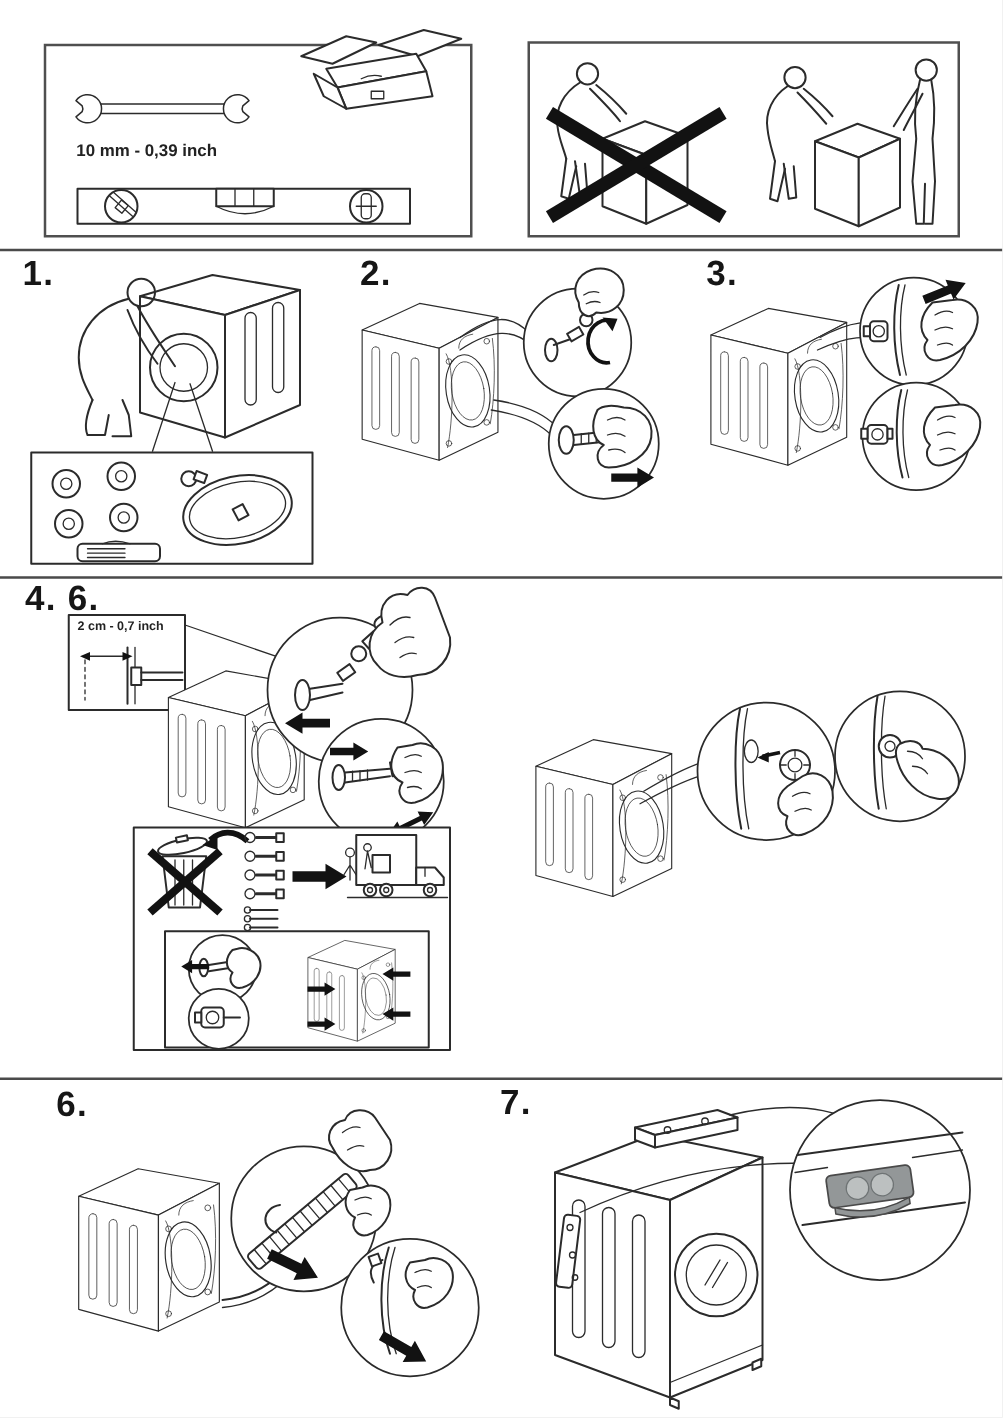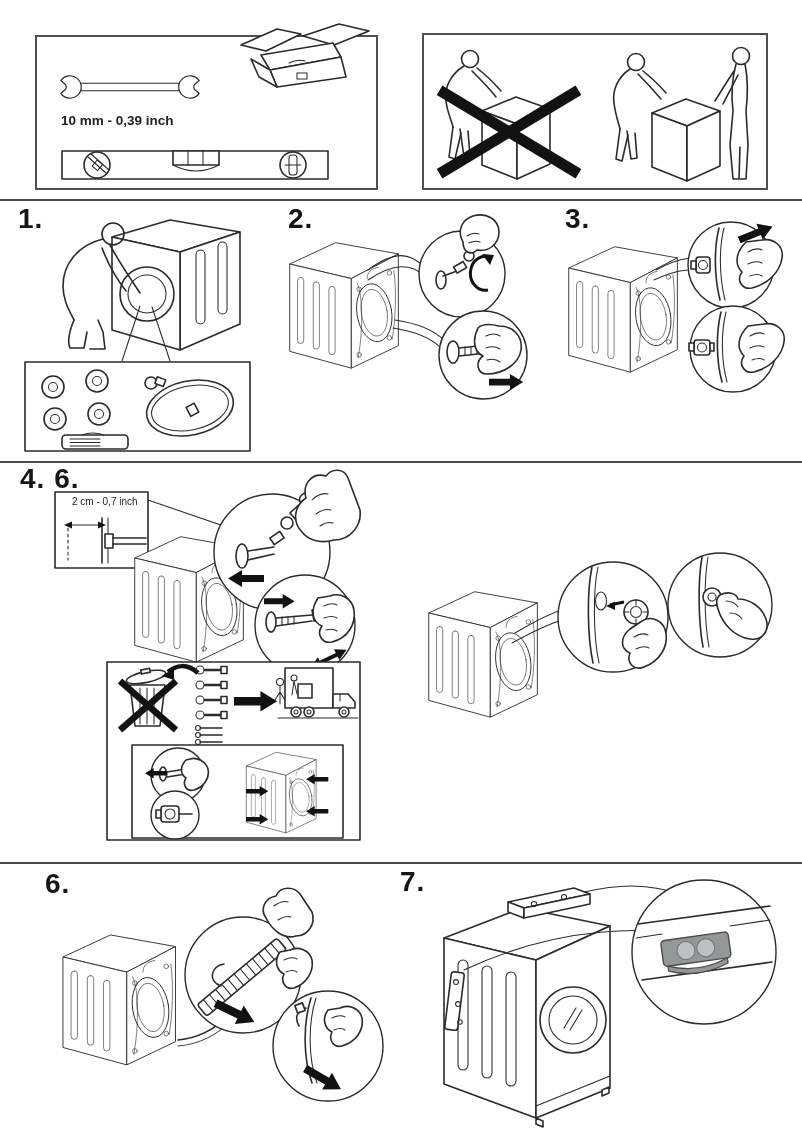--- a/index.html
+++ b/index.html
@@ -357,21 +357,21 @@
       <circle class="ln thin" cx="120" cy="344" r="5"></circle>
       <rect class="fw" x="106" y="340" width="5" height="8"></rect>
       <line class="ln" x1="129" y1="344" x2="142" y2="344"></line>
     </g>
     <use href="#washer-rear" transform="translate(192,278) scale(0.36)"></use>
     <use href="#arr-r" class="blk" transform="translate(196,316) scale(0.62)"></use>
     <use href="#arr-r" class="blk" transform="translate(196,344) scale(0.62)"></use>
     <use href="#arr-l" class="blk" transform="translate(256,304) scale(0.62)"></use>
     <use href="#arr-l" class="blk" transform="translate(256,336) scale(0.62)"></use>
   </svg>
-  <div class="lbl" style="left:72px;top:496px;font-size:10px;font-weight:400;">2 cm - 0,7 inch</div>
+  <div class="lbl" style="left:62px;top:496px;font-size:10px;font-weight:700;">2 cm - 0,7 inch</div>
 
   <svg class="abs" style="left:420px;top:545px;" width="375" height="205" viewBox="0 0 375 205">
     <use href="#washer-rear" transform="translate(2,40) scale(0.56)"></use>
     <path class="ln thin" d="M95,88 C135,64 160,56 174,62"></path>
     <path class="ln thin" d="M92,98 C132,76 156,68 170,74"></path>
     <circle class="co" cx="193" cy="72" r="55"></circle>
     <path class="ln" d="M172,22 C167,45 167,90 173,118"></path>
     <path class="ln thin" d="M178,22 C173,45 173,90 179,118"></path>
     <ellipse class="ln thin" cx="181" cy="56" rx="5.5" ry="9"></ellipse>
     <line x1="190" y1="60" x2="204" y2="57" stroke="#121212" stroke-width="3"></line>

